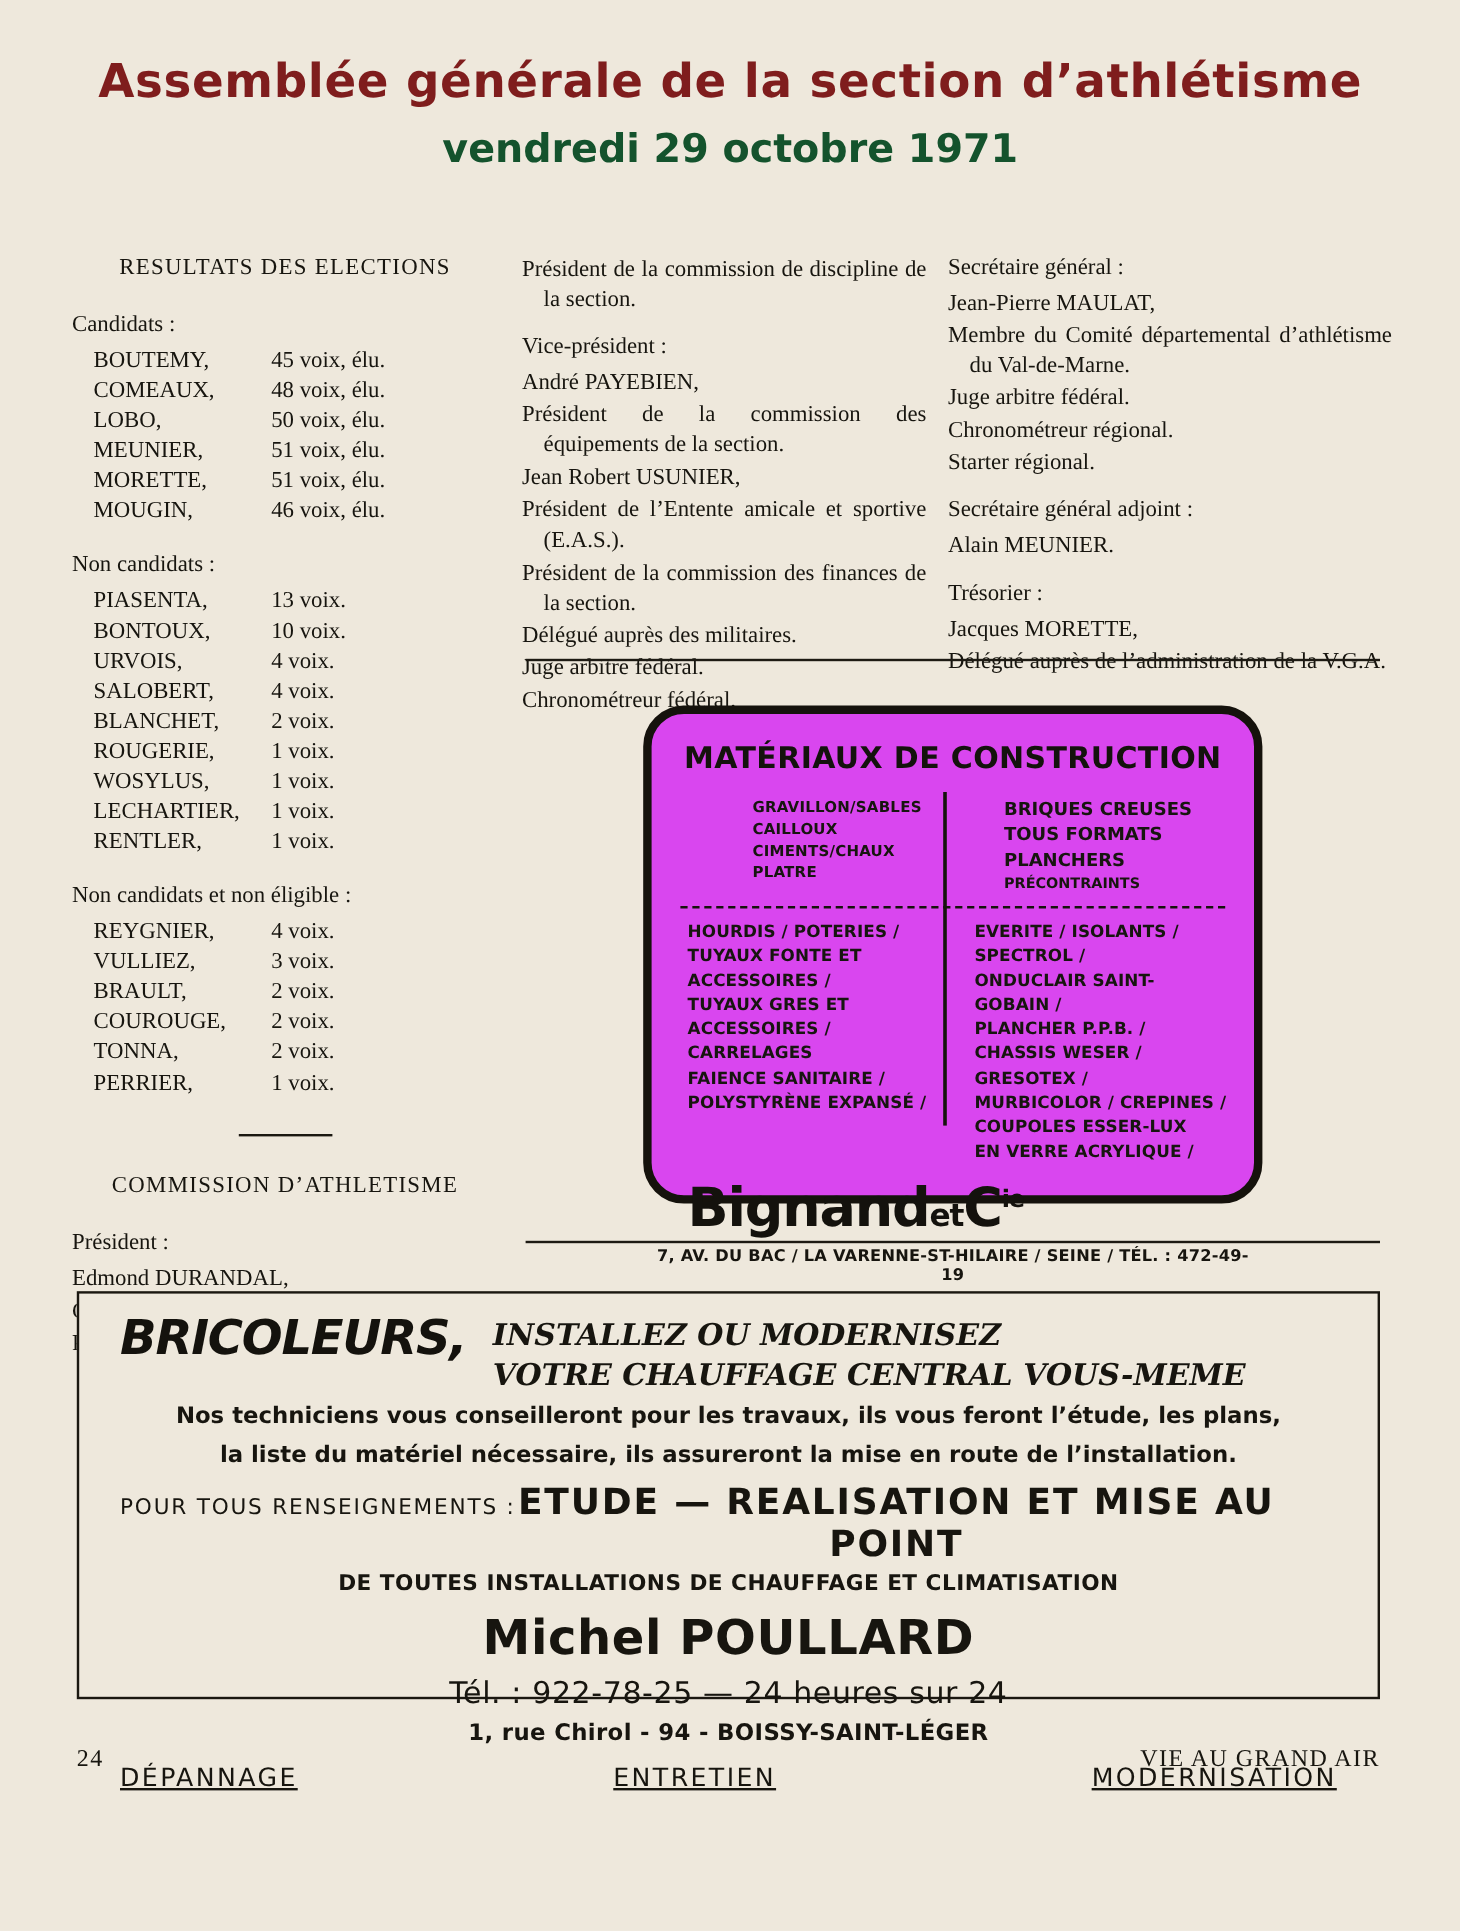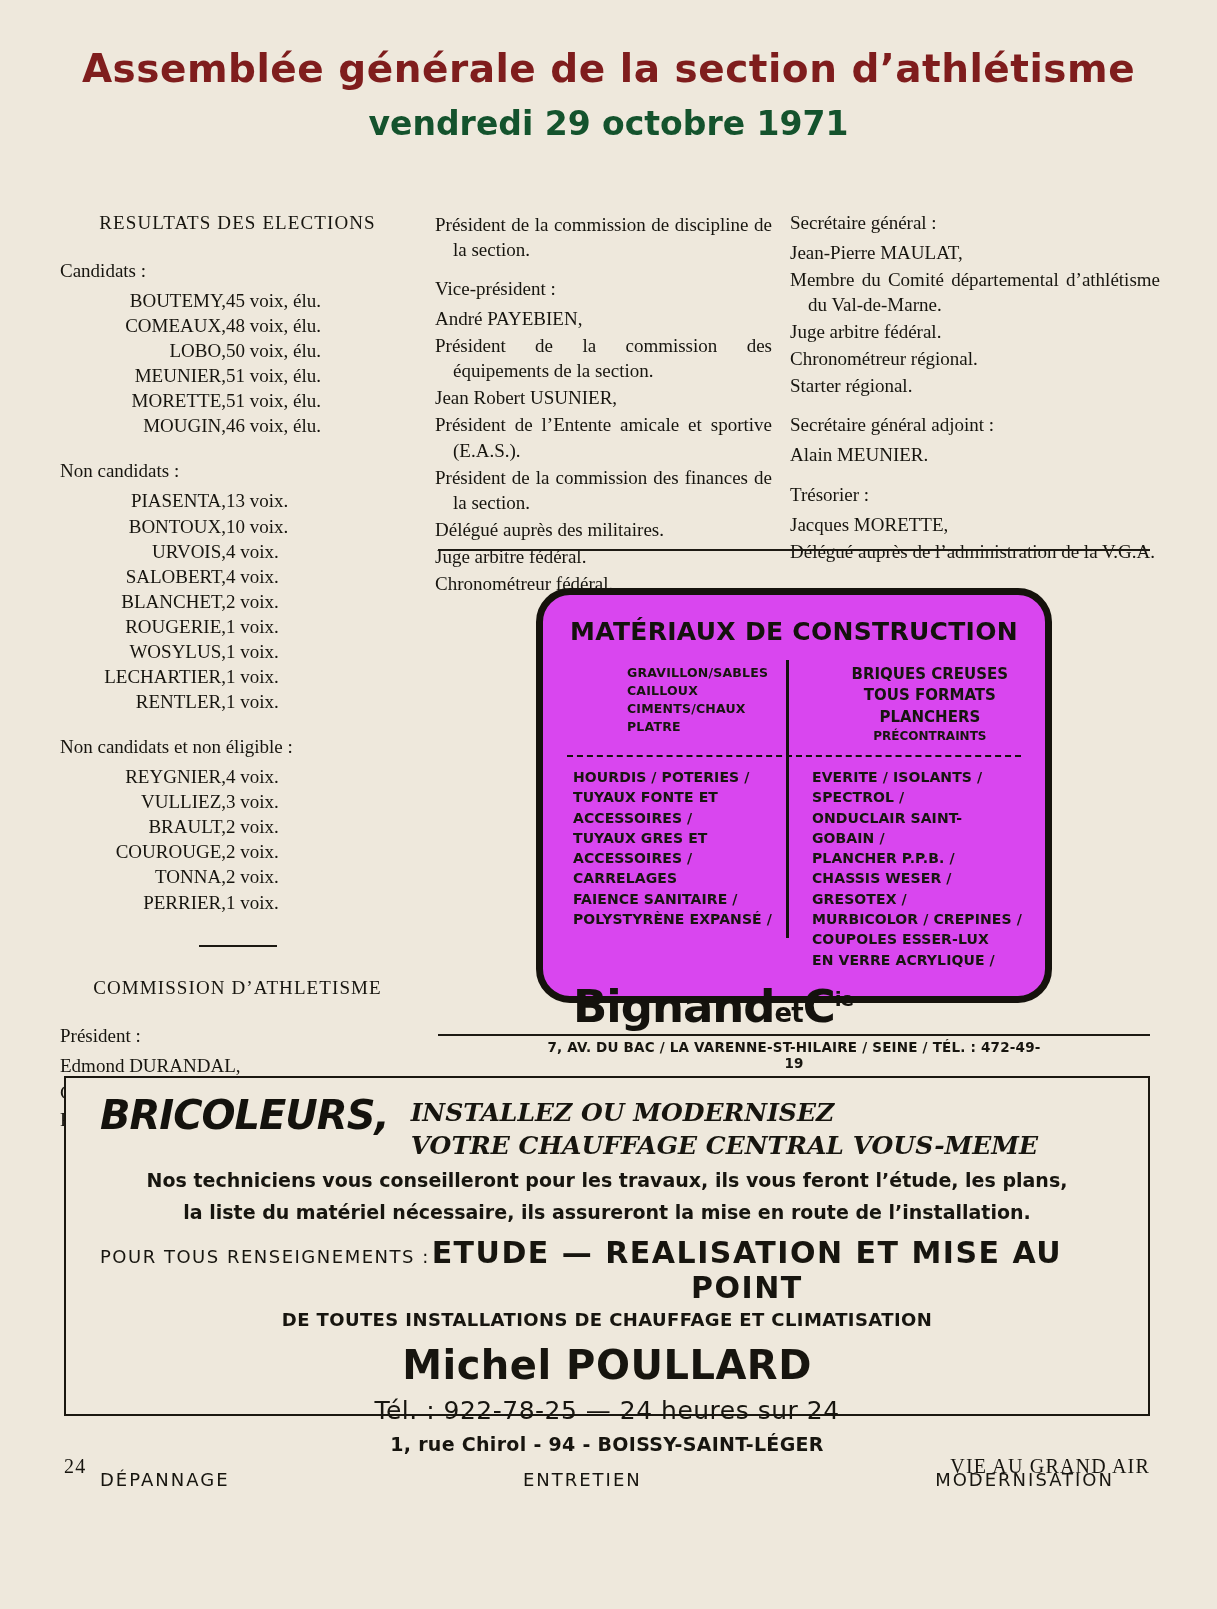--- a/index.html
+++ b/index.html
@@ -76,21 +76,21 @@
     margin: 0 0 22px 0;
     padding: 0;
     list-style: none;
   }
   .name-list li {
     display: flex;
     font-size: 19px;
     line-height: 1.32;
     padding-left: 18px;
   }
-  .name-list li .nm { width: 148px; white-space: nowrap; text-align: right; }
+  .name-list li .nm { width: 148px; white-space: nowrap; }
   .name-list li .vx { white-space: nowrap; }
 
   .para {
     font-size: 19px;
     line-height: 1.32;
     margin: 0 0 2px 0;
     padding-left: 18px;
     text-indent: -18px;
     text-align: justify;
   }
@@ -135,21 +135,21 @@
     margin-top: 22px;
     color: #14120d;
   }
   .bg-top {
     display: flex;
     margin-top: 18px;
     padding: 0 22px 0 84px;
     position: relative;
   }
   .bg-top .left { width: 195px; }
-  .bg-top .right { width: 200px; padding-left: 28px; text-align: center; }
+  .bg-top .right { width: 200px; padding-left: 28px; }
   .bg-small {
     font-size: 12.5px;
     font-weight: bold;
     line-height: 1.45;
     letter-spacing: 0.2px;
   }
   .bg-mid-strong {
     font-size: 15px;
     font-weight: bold;
     line-height: 1.42;
@@ -286,22 +286,23 @@
     text-align: center;
     font-size: 19px;
     font-weight: bold;
     margin-top: 8px;
     letter-spacing: 0.3px;
   }
   .pl-foot {
     display: flex;
     justify-content: space-between;
     padding: 14px 34px 0 34px;
-    font-size: 18px;
+    font-size: 21px;
     letter-spacing: 2px;
+    text-decoration: underline;
   }
 
   
   .footer {
     position: absolute;
     left: 64px;
     top: 1455px;
     width: 1086px;
     display: flex;
     justify-content: space-between;

